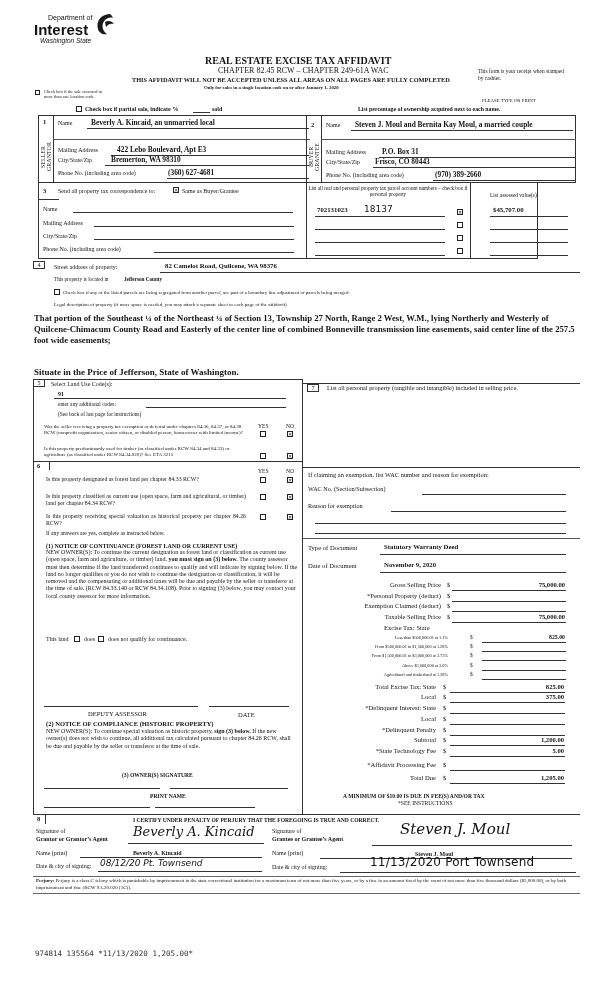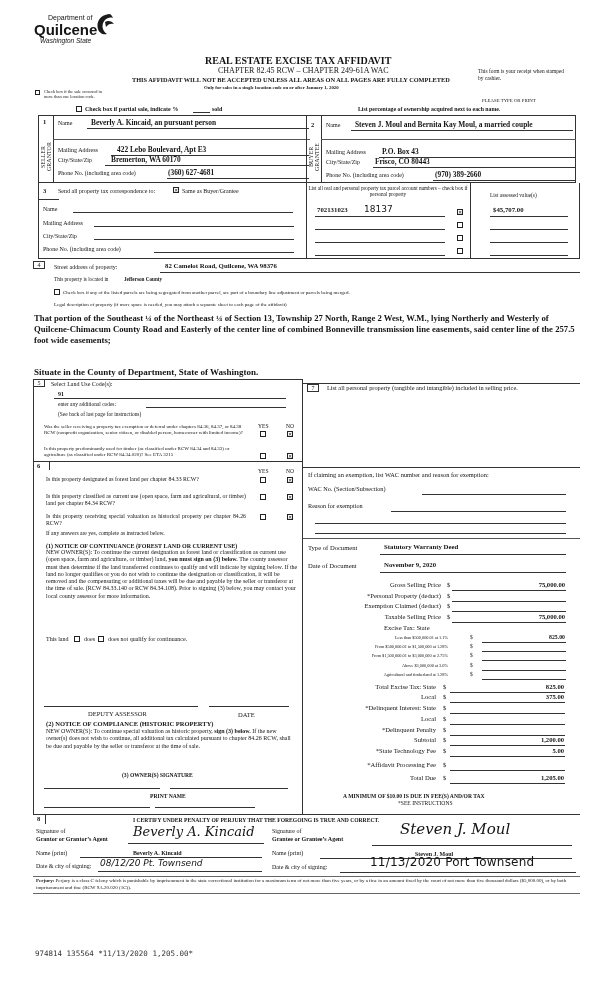--- a/index.html
+++ b/index.html
@@ -20,21 +20,21 @@
   .mono { font-family: "DejaVu Sans Mono", monospace; }
   .vert { position: absolute; writing-mode: vertical-rl; transform: rotate(180deg); font-size: 6px; line-height: 1.05; text-align: center; }
   .r { text-align: right; }
   .para { position: absolute; font-size: 5.9px; line-height: 7.6px; white-space: normal; }
 </style>
 </head>
 <body>
 
 <div class="abs" style="left:30px;top:12px;width:80px;height:34px;">
   <span class="t" style="left:18px;top:2px;font-family:'Liberation Sans',sans-serif;font-size:7px;">Department of</span>
-  <span class="t" style="left:4px;top:10px;font-family:'Liberation Sans',sans-serif;font-size:15px;font-weight:bold;">Quilcene</span>
+  <span class="t" style="left:4px;top:10px;font-family:'Liberation Sans',sans-serif;font-size:15px;font-weight:bold;">Interest</span>
   <span class="t" style="left:10px;top:26px;font-family:'Liberation Sans',sans-serif;font-size:6.5px;font-style:italic;">Washington State</span>
   <svg class="abs" style="left:64px;top:0px;" width="22" height="24" viewBox="0 0 22 24">
     <path d="M15 2 C6 3 2 10 4 17 C5 21 9 23 13 22 C8 19 7 12 11 8 C13 6 16 5 19 6 C18 4 17 2 15 2 Z" fill="#1a1a1a"></path>
     <path d="M11 10 C14 8 18 9 20 12 C17 11 14 12 12 15 Z" fill="#1a1a1a"></path>
   </svg>
 </div>
 
 <span class="t b" style="left:205px;top:56px;font-size:10px;">REAL ESTATE EXCISE TAX AFFIDAVIT</span>
 <span class="t" style="left:218px;top:67px;font-size:8px;">CHAPTER 82.45 RCW – CHAPTER 249-61A WAC</span>
 <span class="t b" style="left:132px;top:77px;font-size:6.3px;">THIS AFFIDAVIT WILL NOT BE ACCEPTED UNLESS ALL AREAS ON ALL PAGES ARE FULLY COMPLETED</span>
@@ -49,44 +49,44 @@
 <span class="t b" style="left:85px;top:106px;font-size:6px;">Check box if partial sale, indicate %</span>
 <span class="ln" style="left:193px;top:112px;width:17px;"></span>
 <span class="t b" style="left:212px;top:106px;font-size:6px;">sold</span>
 <span class="t b" style="left:358px;top:107px;font-size:5.8px;">List percentage of ownership acquired next to each name.</span>
 
 <div class="abs" style="left:38px;top:115px;width:271px;height:68px;border:1px solid #333;border-right:none;">
   <span class="t" style="left:4px;top:3px;font-size:6.5px;font-weight:bold;">1</span>
   <div class="vl" style="left:14px;top:0;height:67px;"></div>
   <div class="vert" style="left:1px;top:18px;height:46px;width:12px;"><span>SELLER</span><br><span>GRANTOR</span></div>
   <span class="t sm" style="left:19px;top:4px;">Name</span>
-  <span class="t filled" style="left:52px;top:3px;">Beverly A. Kincaid, an pursuant person</span>
+  <span class="t filled" style="left:52px;top:3px;">Beverly A. Kincaid, an unmarried local</span>
   <div class="ln" style="left:48px;top:12px;width:222px;"></div>
   <div class="hl" style="left:14px;top:23px;width:257px;border-top:0.6px solid #555;"></div>
   <span class="t sm" style="left:19px;top:31px;">Mailing Address</span>
   <span class="t filled" style="left:78px;top:30px;">422 Lebo Boulevard, Apt E3</span>
   <div class="ln" style="left:72px;top:39px;width:198px;"></div>
   <span class="t sm" style="left:19px;top:41px;">City/State/Zip</span>
-  <span class="t filled" style="left:72px;top:40px;">Bremerton, WA 60170</span>
+  <span class="t filled" style="left:72px;top:40px;">Bremerton, WA 98310</span>
   <div class="ln" style="left:66px;top:49px;width:204px;"></div>
   <span class="t sm" style="left:19px;top:54px;">Phone No. (including area code)</span>
   <span class="t filled" style="left:129px;top:53px;">(360) 627-4681</span>
   <div class="ln" style="left:128px;top:62px;width:142px;"></div>
 </div>
 
 <div class="abs" style="left:306px;top:115px;width:270px;height:68px;border:1px solid #333;">
   <span class="t" style="left:4px;top:6px;font-size:6.5px;font-weight:bold;">2</span>
   <div class="vl" style="left:14px;top:0;height:67px;"></div>
   <div class="vert" style="left:1px;top:18px;height:46px;width:12px;"><span>BUYER</span><br><span>GRANTEE</span></div>
   <span class="t sm" style="left:19px;top:6px;">Name</span>
   <span class="t filled" style="left:48px;top:5px;">Steven J. Moul and Bernita Kay Moul, a married couple</span>
   <div class="ln" style="left:44px;top:14px;width:222px;"></div>
   <div class="hl" style="left:14px;top:23px;width:255px;border-top:0.6px solid #555;"></div>
   <span class="t sm" style="left:19px;top:33px;">Mailing Address</span>
-  <span class="t filled" style="left:75px;top:32px;">P.O. Box 43</span>
+  <span class="t filled" style="left:75px;top:32px;">P.O. Box 31</span>
   <div class="ln" style="left:72px;top:41px;width:196px;"></div>
   <span class="t sm" style="left:19px;top:43px;">City/State/Zip</span>
   <span class="t filled" style="left:68px;top:42px;">Frisco, CO  80443</span>
   <div class="ln" style="left:66px;top:51px;width:202px;"></div>
   <span class="t sm" style="left:19px;top:56px;">Phone No. (including area code)</span>
   <span class="t filled" style="left:128px;top:55px;">(970) 389-2660</span>
   <div class="ln" style="left:126px;top:64px;width:142px;"></div>
 </div>
 
 <div class="abs" style="left:38px;top:183px;width:268px;height:76px;border:1px solid #333;border-top:none;border-right:none;">
@@ -98,21 +98,21 @@
   <span class="t sm" style="left:4px;top:23px;">Name</span>
   <div class="ln" style="left:34px;top:29px;width:220px;"></div>
   <span class="t sm" style="left:4px;top:37px;">Mailing Address</span>
   <div class="ln" style="left:55px;top:43px;width:200px;"></div>
   <span class="t sm" style="left:4px;top:50px;">City/State/Zip</span>
   <div class="ln" style="left:55px;top:56px;width:200px;"></div>
   <span class="t sm" style="left:4px;top:63px;">Phone No. (including area code)</span>
   <div class="ln" style="left:115px;top:69px;width:140px;"></div>
 </div>
 
-<div class="abs" style="left:306px;top:183px;width:274px;height:76px;border:1px solid #333;border-top:none;">
+<div class="abs" style="left:306px;top:183px;width:232px;height:76px;border:1px solid #333;border-top:none;">
   <div class="vl" style="left:163px;top:0;height:76px;"></div>
   <span class="para" style="left:1px;top:2px;width:160px;font-size:5.2px;line-height:6.4px;text-align:center;">List all real and personal property tax parcel account numbers – check box if personal property</span>
   <span class="t" style="left:183px;top:10px;font-size:5.4px;">List assessed value(s)</span>
   <div id="parcel-rows"></div>
 <span class="t filled" style="left:10px;top:24px;font-size:6.8px;">702131023</span>
     <span class="t" style="left:57px;top:22px;font-family:&quot;DejaVu Sans&quot;,sans-serif;font-size:9px;">18137</span>
     <div class="ln" style="left:8px;top:33px;width:130px;"></div>
     <span class="cb x" style="left:150px;top:26px;"></span>
     <span class="t filled" style="left:186px;top:24px;font-size:6.8px;">$45,707.00</span>
     <div class="ln" style="left:183px;top:33px;width:78px;"></div>
@@ -136,21 +136,21 @@
 <span class="numbox" style="left:33px;top:261px;">4</span>
 <span class="t sm" style="left:54px;top:264px;">Street address of property:</span>
 <span class="t filled" style="left:165px;top:263px;font-size:6.8px;">82 Camelot Road, Quilcene, WA  98376</span>
 <div class="ln" style="left:160px;top:272px;width:420px;"></div>
 <span class="t" style="left:54px;top:277px;font-size:5.2px;">This property is located in</span>
 <span class="t b" style="left:124px;top:277px;font-size:5.2px;">Jefferson County</span>
 <span class="cb" style="left:54px;top:289px;"></span>
 <span class="t" style="left:63px;top:290px;font-size:5px;">Check box if any of the listed parcels are being segregated from another parcel, are part of a boundary line adjustment or parcels being merged.</span>
 <span class="t" style="left:54px;top:302px;font-size:5px;">Legal description of property (if more space is needed, you may attach a separate sheet to each page of the affidavit)</span>
 <div class="para b" style="left:34px;top:313px;width:546px;font-size:8.7px;line-height:11px;">That portion of the Southeast ¼ of the Northeast ¼ of Section 13, Township 27 North, Range 2 West, W.M., lying Northerly and Westerly of Quilcene-Chimacum County Road and Easterly of the center line of combined Bonneville transmission line easements, said center line of the 257.5 foot wide easements;</div>
-<div class="t b" style="left:34px;top:368px;font-size:9px;">Situate in the County of Department, State of Washington.</div>
+<div class="t b" style="left:34px;top:368px;font-size:9px;">Situate in the Price of Jefferson, State of Washington.</div>
 
 <div class="abs" style="left:33px;top:379px;width:270px;height:435px;border-left:1px solid #333;border-right:1px solid #333;border-top:1px solid #333;"></div>
 <span class="numbox" style="left:33px;top:379px;">5</span>
 <span class="t sm" style="left:51px;top:381px;">Select Land Use Code(s):</span>
 <span class="t b" style="left:58px;top:391px;font-size:6px;">91</span>
 <div class="ln" style="left:54px;top:398px;width:232px;"></div>
 <span class="t" style="left:58px;top:402px;font-size:5.4px;">enter any additional codes:</span>
 <div class="ln" style="left:146px;top:407px;width:140px;"></div>
 <span class="t" style="left:58px;top:412px;font-size:5.4px;">(See back of last page for instructions)</span>
 <span class="t" style="left:258px;top:424px;font-size:5.6px;">YES</span>

